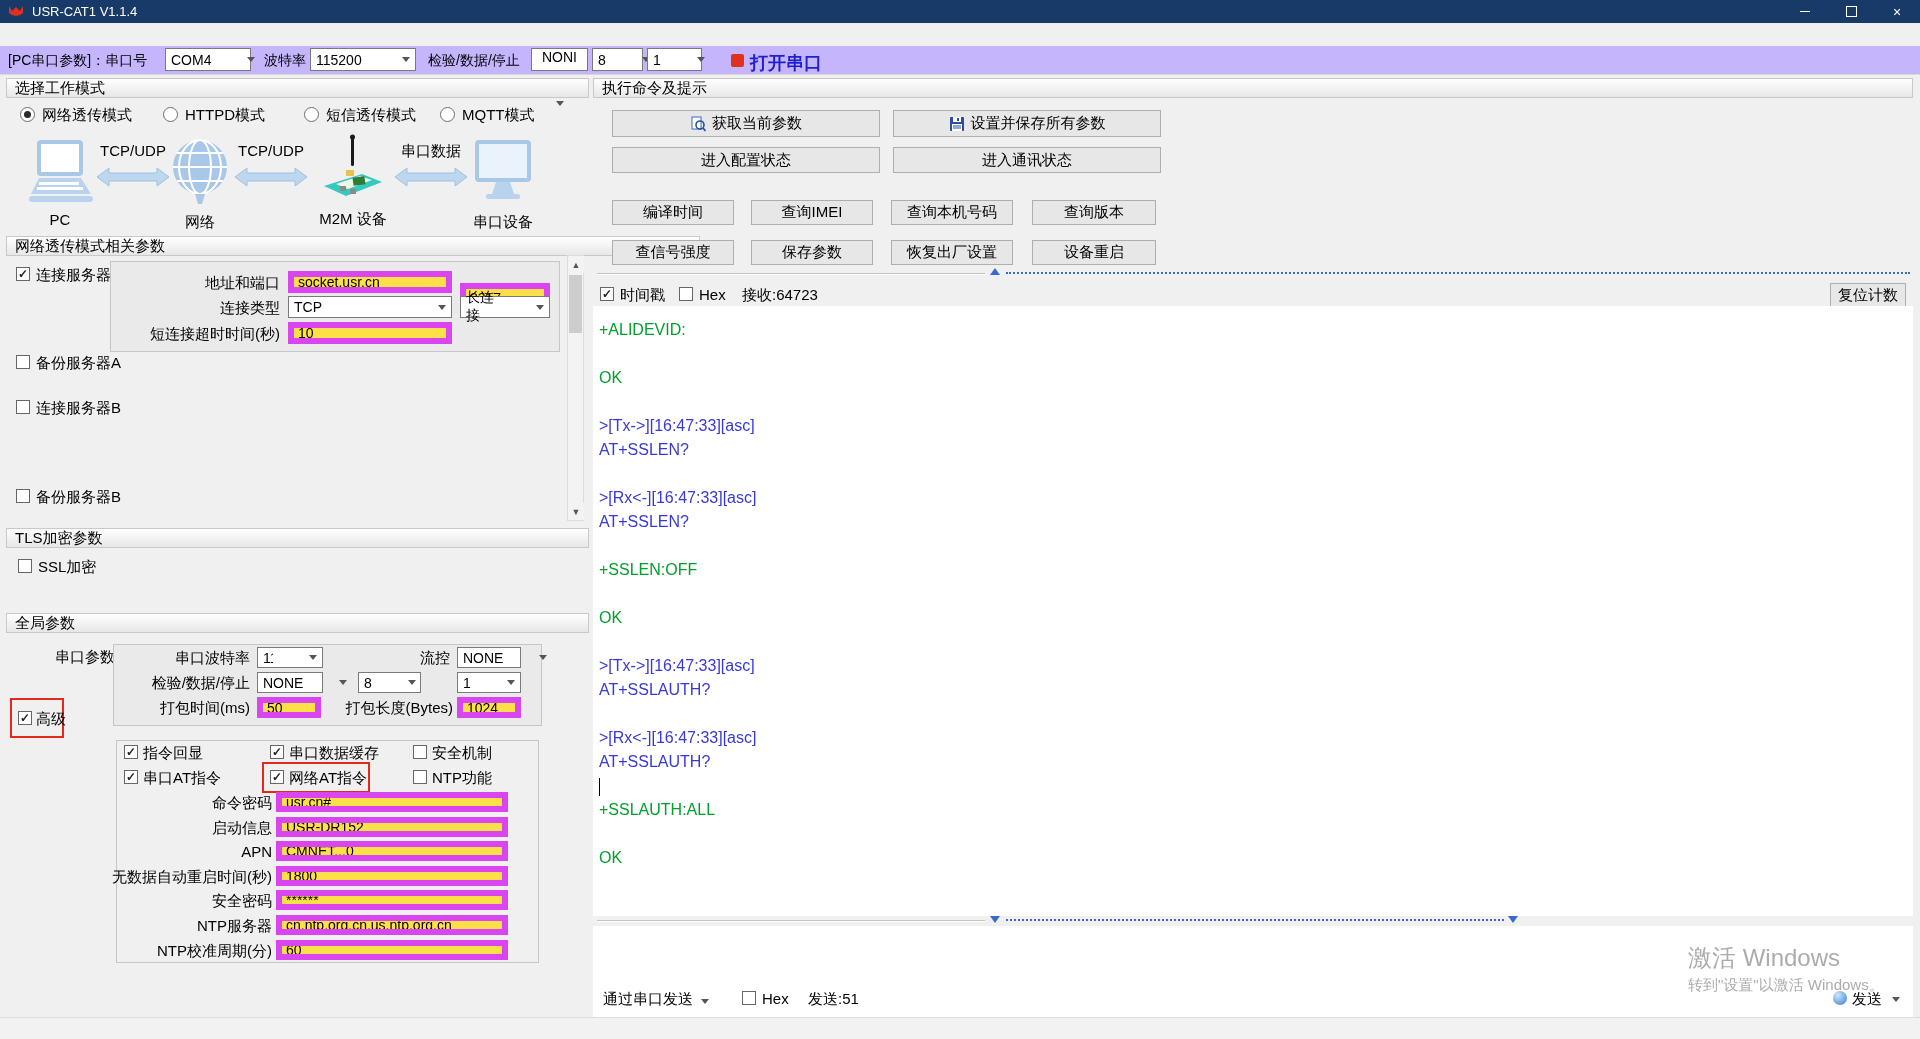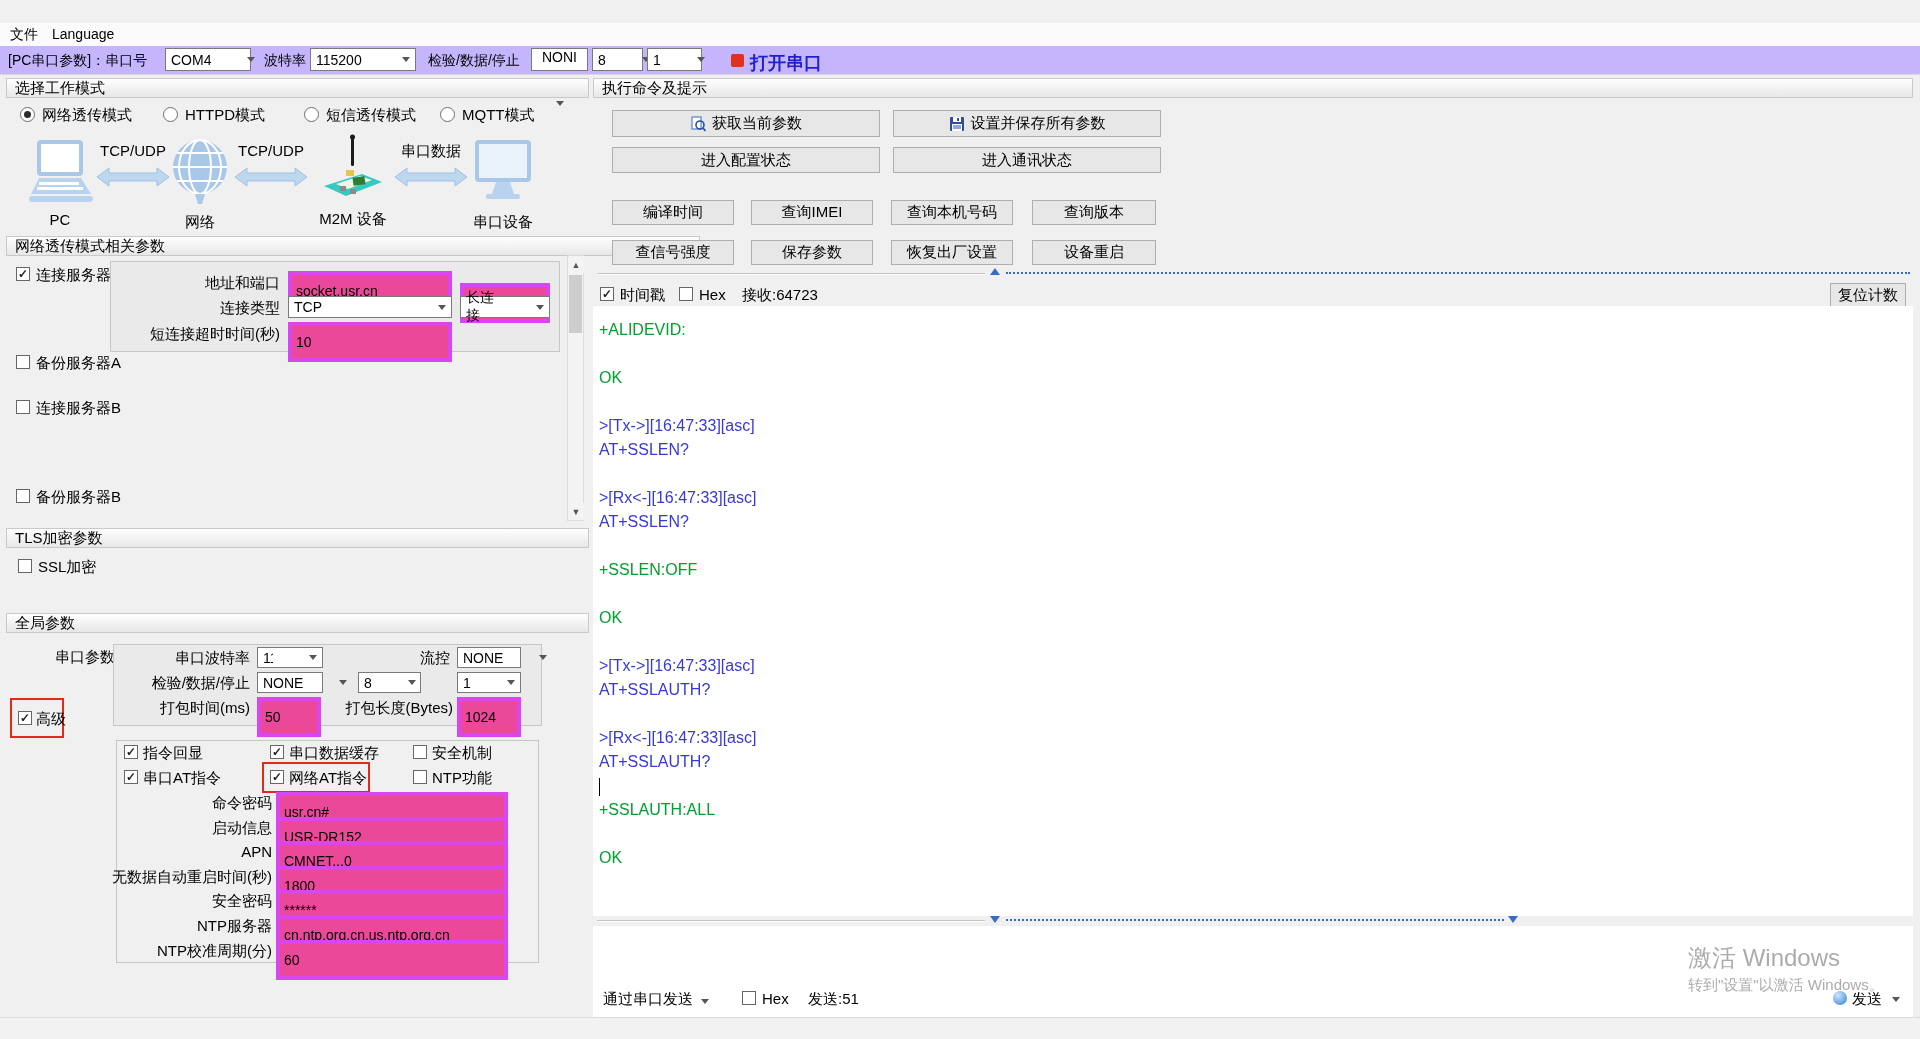--- a/index.html
+++ b/index.html
@@ -11,22 +11,22 @@
   #titlebar{left:0;top:0;width:1920px;height:23px;background:#183a68;color:#fff;}
   .winbtn{top:0;width:46px;height:23px;display:flex;align-items:center;justify-content:center;color:#fff;}
   
   #menubar{left:0;top:23px;width:1920px;height:23px;background:#fbfbfb;border-bottom:1px solid #e3e3e3;}
   #toolbar{left:0;top:46px;width:1920px;height:28px;background:#c4b5fd;border-bottom:1px solid #d8d8d8;}
   .tlabel{font-size:14px;line-height:16px;}
   
   .ghdr{height:20px;background:linear-gradient(#ffffff,#e7e7e7);border:1px solid #c9c9c9;
         box-sizing:border-box;font-size:15px;line-height:18px;padding-left:8px;}
   
-  .ipt{border:4px solid #d946ef;background:#ec4899;font:14px "Liberation Sans",sans-serif;
-       padding:16px 4px;box-sizing:border-box;outline:none;}
+  .ipt{border:6px solid #d946ef;background:#fde047;font:14px "Liberation Sans",sans-serif;
+       padding:4px 4px;box-sizing:border-box;outline:none;}
   .combo{background:#fff;border:1px solid #7a7a7a;box-sizing:border-box;display:flex;
          align-items:center;justify-content:space-between;padding:0 5px;font-size:14px;gap:36px;}
   .carr{width:0;height:0;border-left:4px solid transparent;border-right:4px solid transparent;
         border-top:5px solid #555;}
   .btn{background:#e7e7e7;border:1px solid #aeaeae;box-sizing:border-box;display:flex;
        align-items:center;justify-content:center;font-size:15px;gap:6px;}
   .cb{width:14px;height:14px;background:#fff;border:1px solid #666;box-sizing:border-box;
       display:flex;align-items:center;justify-content:center;font-size:12px;color:#222;}
   .cb.on::after{content:"✓";font-weight:bold;margin-top:-1px;}
   .radio{width:15px;height:15px;border:1px solid #6e6e6e;border-radius:50%;background:#fff;
@@ -54,25 +54,34 @@
   .sbarrow{width:16px;height:17px;background:#f3f3f3;color:#555;font-size:9px;display:flex;
            align-items:center;justify-content:center;}
   .sbthumb{background:#cdcdcd;}
   .wmark{color:rgba(115,115,115,0.6);}
 </style>
 </head>
 <body>
 
 <div id="win">
 
-
-  <div id="menubar" class="abs">
-    <div class="abs nw" style="left:10px;top:3px;font-size:14px;">文件</div>
-    <div class="abs nw" style="left:52px;top:3px;font-size:14px;">Language</div>
-  </div>
+  <div id="titlebar" class="abs">
+    <svg class="abs" style="left:8px;top:5px" width="16" height="13">
+      <path d="M1 1 L4 6 L8 2 L12 6 L15 1 L15 8 Q8 14 1 8 Z" fill="#e0301e"></path>
+    </svg>
+    <div class="abs nw" style="left:32px;top:4px;font-size:13px;">USR-CAT1 V1.1.4</div>
+    <div class="winbtn abs" style="left:1782px;">
+        <div style="width:10px;border-bottom:1px solid #fff;"></div>
+      </div>
+    <div class="winbtn abs" style="left:1828px;">
+        <div style="width:9px;height:9px;border:1px solid #fff;"></div>
+      </div>
+    <div class="winbtn abs" style="left:1874px;font-size:14px;">×</div>
+  </div>
+
 
   <div id="toolbar" class="abs">
     <div class="abs nw tlabel" style="left:8px;top:6px;">[PC串口参数]：串口号</div>
     <div class="combo abs" style="left:165px;top:2px;width:86px;height:23px;">
         <span>COM4</span>
         <i class="carr"></i>
       </div>
     <div class="abs nw tlabel" style="left:264px;top:6px;">波特率</div>
     <div class="combo abs" style="left:310px;top:2px;width:106px;height:23px;">
         <span>115200</span>

